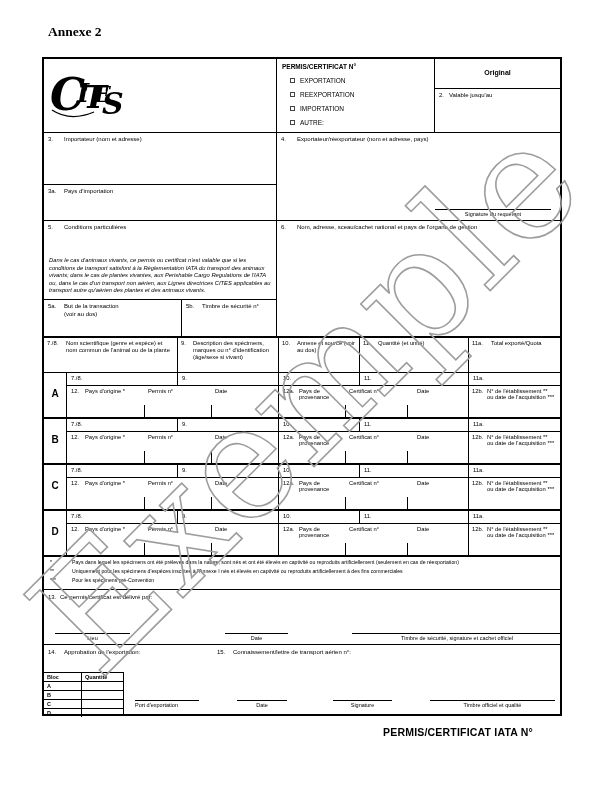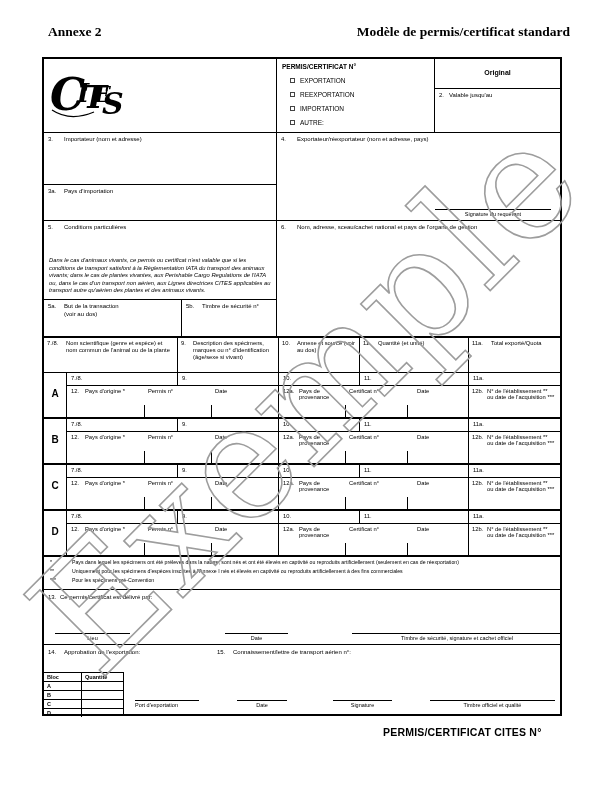--- a/index.html
+++ b/index.html
@@ -66,21 +66,20 @@
     font-family:"DejaVu Serif", serif; font-size:158px; white-space:nowrap;
     color:transparent; -webkit-text-stroke:1.6px #9d9d9d;
   }
 </style>
 </head>
 <body>
 
 <div class="page">
 
   <div class="abs serif-title" style="left:48px; top:24px;">Annexe 2</div>
-  <div class="abs serif-title" style="right:30px; top:24px;">Modèle de permis/certificat standard</div>
 
   <div class="watermark">Exemple</div>
 
   <div class="form">
 
     <div class="cell br bb" style="left:0; top:0; width:233px; height:74px;">
       <svg class="abs" style="left:6px; top:5px;" width="74" height="62" viewBox="0 0 74 62">
         <g font-family="DejaVu Serif, serif" font-weight="bold" font-style="italic" fill="#000">
           <text x="0" y="46" font-size="44">C</text>
           <text x="27" y="38" font-size="26">I</text>
@@ -396,15 +395,15 @@
       <div class="hline" style="left:193px; top:55px; width:50px;"></div>
       <div class="caption" style="left:193px; top:57px; width:50px;">Date</div>
       <div class="hline" style="left:289px; top:55px; width:59px;"></div>
       <div class="caption" style="left:289px; top:57px; width:59px;">Signature</div>
       <div class="hline" style="left:386px; top:55px; width:125px;"></div>
       <div class="caption" style="left:386px; top:57px; width:125px;">Timbre officiel et qualité</div>
     </div>
 
   </div>
 
-  <div class="footer-big">PERMIS/CERTIFICAT CITES N°</div>
+  <div class="footer-big">PERMIS/CERTIFICAT IATA N°</div>
 
 </div>
 
 </body></html>

